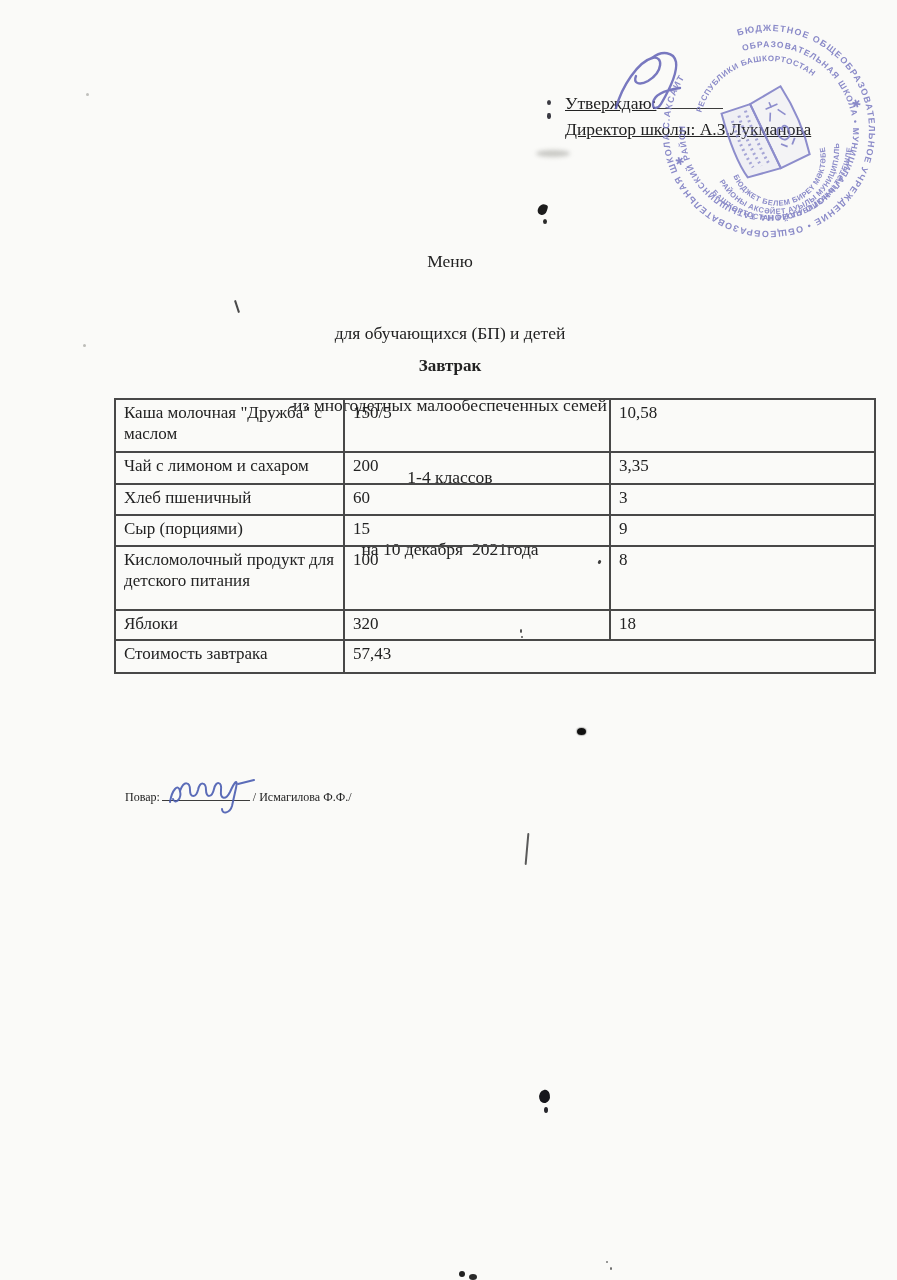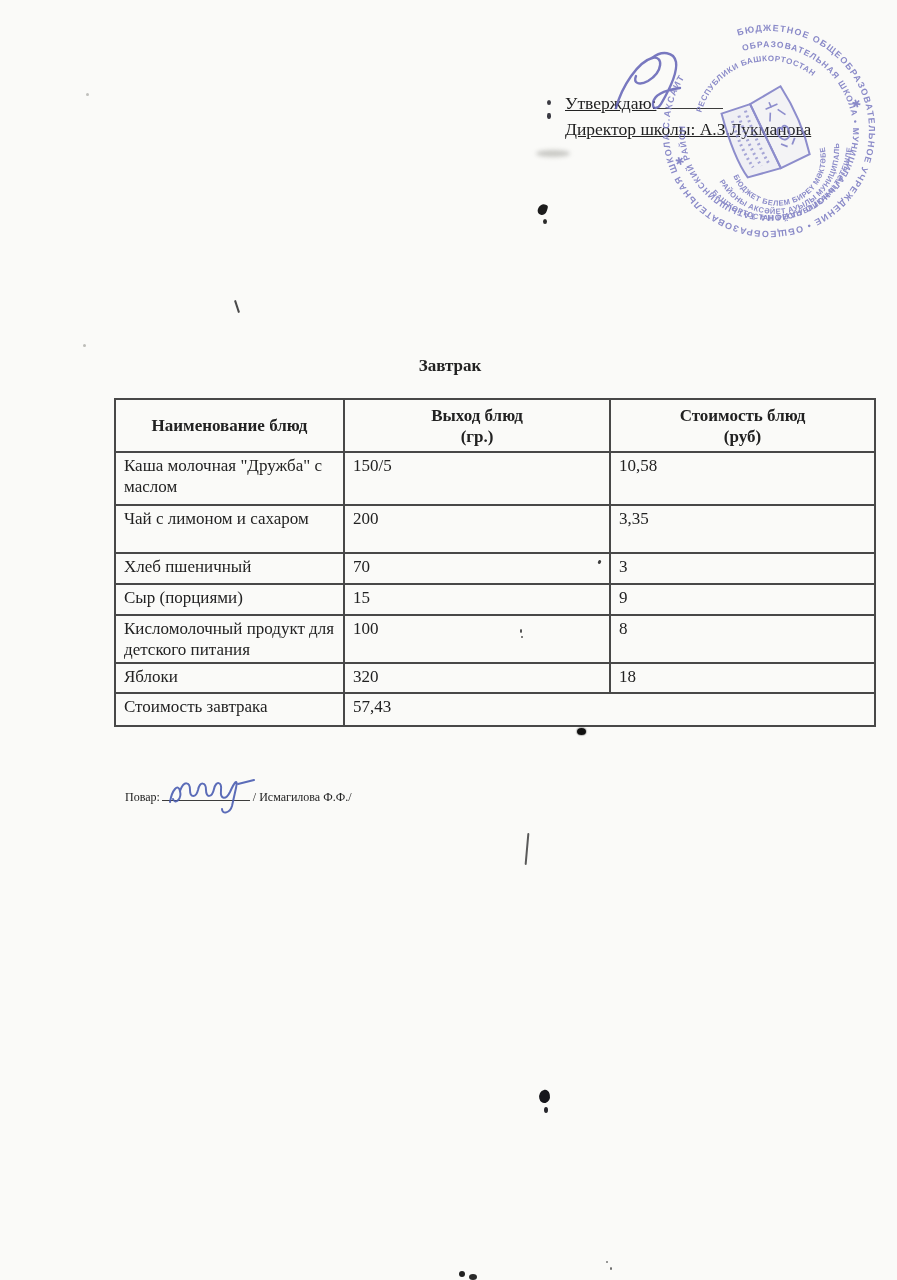--- a/index.html
+++ b/index.html
@@ -21,22 +21,22 @@
   .stamp .r3{font-size:8px; letter-spacing:.6px;}
   .stamp .b{font-size:7.5px; letter-spacing:.5px;}
   .stamp .star{font-size:11px;}
   
   .title{position:absolute; left:130px; top:201px; width:640px; text-align:center; font-size:17.5px; line-height:24px; white-space:pre-wrap;}
   .section-heading{position:absolute; left:130px; top:356px; width:640px; text-align:center; font-size:17px; font-weight:bold;}
   
   table.menu{position:absolute; left:114px; top:398px; width:760px; border-collapse:collapse; table-layout:fixed;}
   table.menu td,table.menu th{border:2px solid #484848; font-size:17px; line-height:21px; padding:2px 6px 2px 8px; vertical-align:top; font-weight:normal; text-align:left; overflow:hidden;}
   table.menu th{font-weight:bold; text-align:center; vertical-align:middle; padding:2px 4px;}
-  tr.rh-hdr{height:53px;} tr.rh-a{height:53px;} tr.rh-b{height:48px;} tr.rh-c{height:31px;}
-  tr.rh-d{height:31px;} tr.rh-e{height:48px;} tr.rh-f{height:30px;} tr.rh-g{height:30px;} tr.rh-t{height:33px;}
+  tr.rh-hdr{height:53px;} tr.rh-a{height:53px;} tr.rh-b{height:32px;} tr.rh-c{height:31px;}
+  tr.rh-d{height:31px;} tr.rh-e{height:64px;} tr.rh-f{height:30px;} tr.rh-g{height:30px;} tr.rh-t{height:33px;}
   td.total-label{font-weight:bold;}
   td.total-value{font-weight:bold; text-align:center; padding-left:36%;}
   
   .cook-line{position:absolute; left:125px; top:786px; font-size:12px; white-space:nowrap;}
   .uline2{display:inline-block; width:88px; height:14px; border-bottom:1.7px solid #3c3c3c; margin-left:2px;}
   .cook-sig{position:absolute; left:164px; top:766px; pointer-events:none;}
   
   .art{position:absolute; pointer-events:none;}
   .a-colon1{left:547px; top:100px; width:4px; height:5px; background:#3a3a42; border-radius:50%;}
   .a-colon2{left:547px; top:113px; width:4px; height:6px; background:#3a3a42; border-radius:40%;}
@@ -108,56 +108,50 @@
           <path d="M8,-24 h13 M14,-29 v6 M11,-19 l-4,8 M19,-19 l5,8"></path>
         </g>
         <g stroke-width="1.8">
           <path d="M10,8 C7,0 13,-5 15,1 C17,-5 23,0 20,8 C18,13 12,13 10,8 Z"></path>
           <path d="M8,14 l5,5 M23,14 l-5,5"></path>
         </g>
       </g>
     </g>
   </svg>
 
+  <div class="title">
+    <div>Меню</div>
+    <div>для обучающихся (БП) и детей</div>
+    <div>из многодетных малообеспеченных семей</div>
+    <div>1-4 классов</div>
+    <div>на 10 декабря  2021года</div>
+  </div>
 
   <div class="section-heading">Завтрак</div>
 
   <table class="menu">
     <colgroup>
         <col style="width:229px">
         <col style="width:266px">
         <col style="width:265px">
       </colgroup>
     <tbody>
-        <tr class="rh-hdr">
-      <th>
-            <div>Наименование блюд</div>
-          </th>
-      <th>
-            <div>Выход блюд</div>
-            <div>(гр.)</div>
-          </th>
-      <th>
-            <div>Стоимость блюд</div>
-            <div>(руб)</div>
-          </th>
-    </tr>
     <tr class="rh-a">
       <td>Каша молочная "Дружба" с маслом</td>
       <td>150/5</td>
       <td>10,58</td>
     </tr>
     <tr class="rh-b">
       <td>Чай с лимоном и сахаром</td>
       <td>200</td>
       <td>3,35</td>
     </tr>
     <tr class="rh-c">
       <td>Хлеб пшеничный</td>
-      <td>70</td>
+      <td>60</td>
       <td>3</td>
     </tr>
     <tr class="rh-d">
       <td>Сыр (порциями)</td>
       <td>15</td>
       <td>9</td>
     </tr>
     <tr class="rh-e">
       <td>Кисломолочный продукт для детского питания</td>
       <td>100</td>

